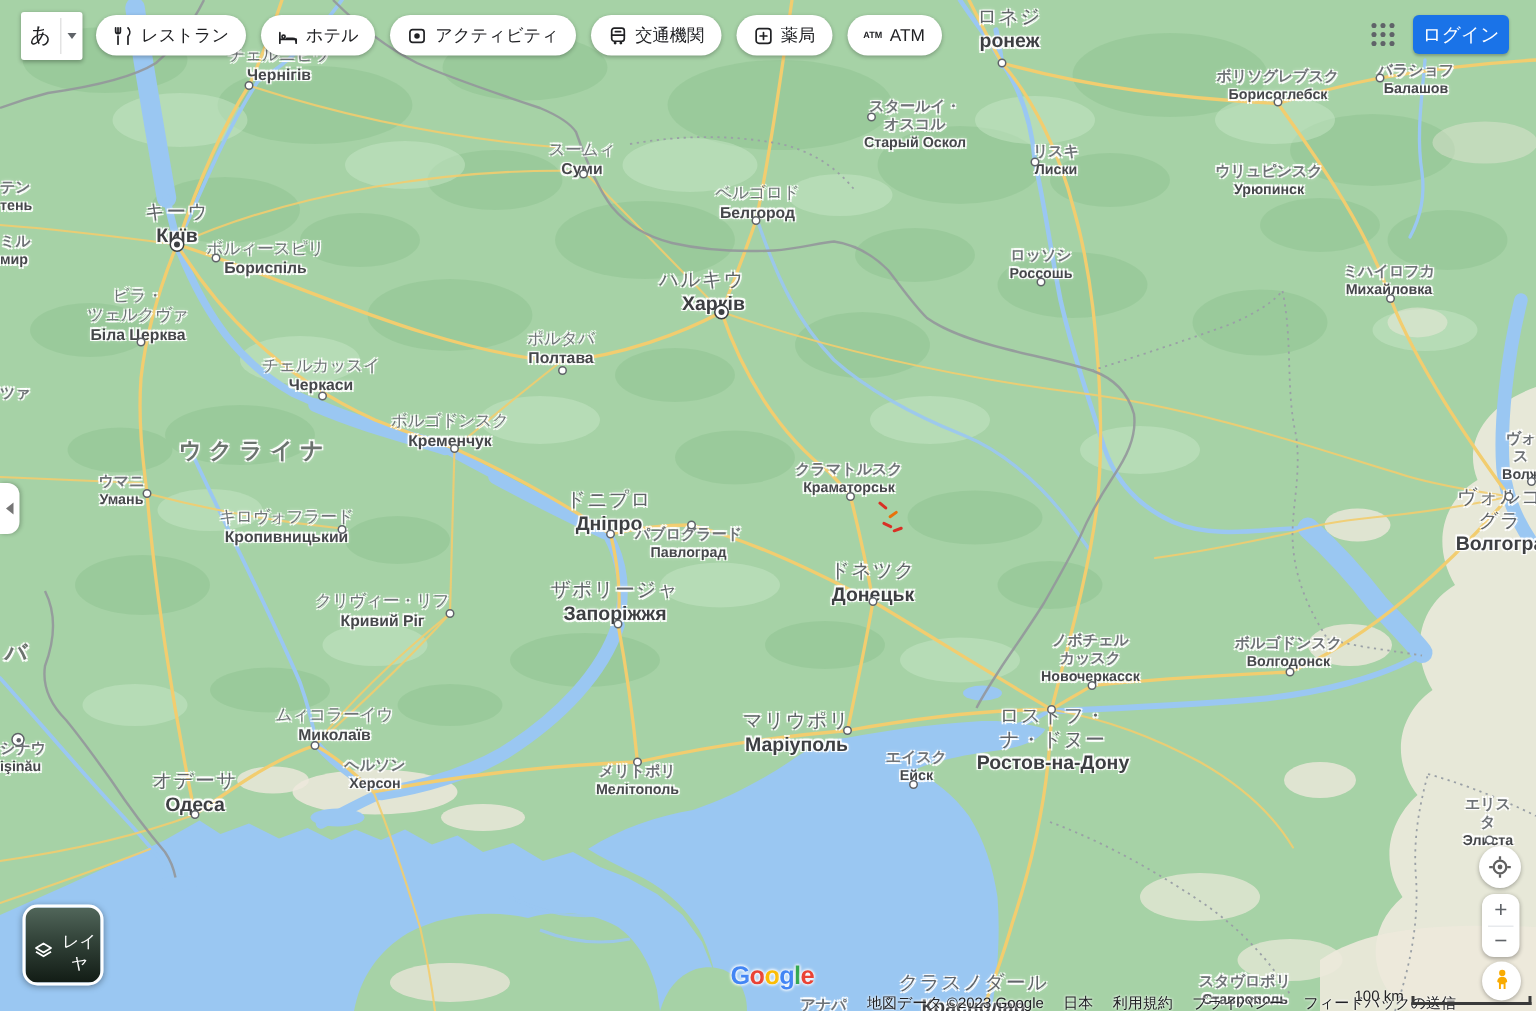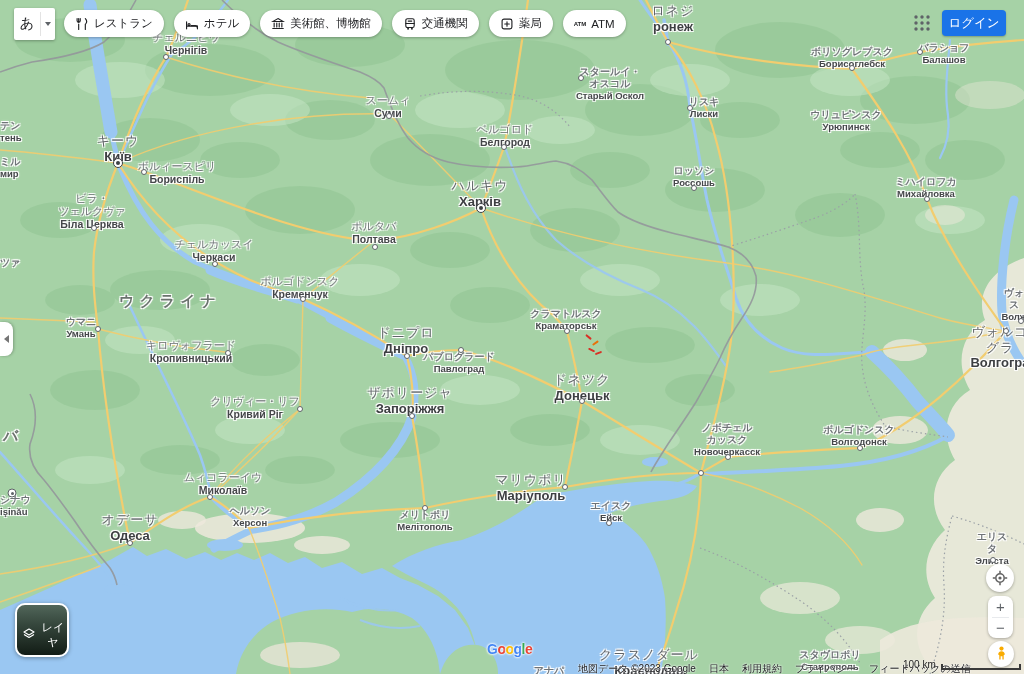--- a/index.html
+++ b/index.html
@@ -61,21 +61,21 @@
   .loc-btn{position:absolute;left:986px;top:564px;width:28px;height:28px;border-radius:50%;background:#fff;
     box-shadow:0 1px 3px rgba(0,0,0,.3);z-index:10;display:flex;align-items:center;justify-content:center;cursor:pointer;}
   .zoom-ctrl{position:absolute;left:988px;top:596px;width:25px;height:42px;background:#fff;border-radius:8px;
     box-shadow:0 1px 3px rgba(0,0,0,.3);z-index:10;display:flex;flex-direction:column;}
   .zoom-btn{flex:1;display:flex;align-items:center;justify-content:center;font-size:15px;color:#5f6368;cursor:pointer;}
   .zoom-sep{height:1px;background:#e8eaed;margin:0 4px;}
   .pegman-btn{position:absolute;left:988px;top:641px;width:26px;height:26px;border-radius:50%;background:#fff;
     box-shadow:0 1px 3px rgba(0,0,0,.3);z-index:10;display:flex;align-items:center;justify-content:center;cursor:pointer;}
 
   
-  .google-logo{position:absolute;left:487px;top:641px;font-size:14px;font-weight:700;letter-spacing:-.5px;z-index:9;
+  .google-logo{position:absolute;left:487px;top:641px;font-size:17px;font-weight:700;letter-spacing:-.5px;z-index:9;
     text-shadow:0 0 2px #fff,0 0 2px #fff,0 0 3px #fff;cursor:pointer;}
   .gl-b{color:#4285F4}.gl-r{color:#EA4335}.gl-y{color:#FBBC05}.gl-g{color:#34A853}
   .attribution{position:absolute;left:578px;top:662px;display:flex;gap:13px;font-size:10px;color:#202124;z-index:9;
     white-space:nowrap;text-shadow:0 0 2px rgba(255,255,255,.95),0 0 2px rgba(255,255,255,.95);}
   .attr-link{cursor:pointer;}
   .scale-box{position:absolute;left:903px;top:659px;z-index:9;display:flex;align-items:flex-end;gap:5px;}
   .scale-label{font-size:10px;color:#222;text-shadow:0 0 2px rgba(255,255,255,.9);}
   .scale-bar{width:80px;height:6px;border-left:2px solid #3a3a3a;border-right:2px solid #3a3a3a;border-bottom:2px solid #3a3a3a;box-sizing:border-box;}
 </style>
 </head>
@@ -247,32 +247,34 @@
     <path d="M952,516 C980,524 1004,534 1024,544"></path>
     <path d="M930,674 C940,645 946,615 944,585 C942,560 946,538 952,516"></path>
   </g>
 </svg>
 
 <div id="label-layer">
     <div class="map-label tier-country" style="left: 170px; top: 301px;"><span class="jp">ウクライナ</span></div>
     <div class="map-label tier-country align-left" style="left: 3px; top: 436px;"><span class="jp">バ</span></div>
     <div class="map-label tier-major" style="left: 118px; top: 149px;"><span class="jp">キーウ</span><span class="ru">Київ</span></div>
     <div class="map-dot capital" style="left: 118px; top: 163px;"></div>
-    <div class="map-label tier-major" style="left: 480px; top: 194px;"><span class="jp">ハルキウ</span><span class="ru">Харків</span></div>
+    <div class="map-label tier-major" style="left: 468px; top: 194px; text-align: right;"><span class="jp">ハルキウ</span><span class="ru">Харків</span></div>
     <div class="map-dot capital" style="left: 481px; top: 208px;"></div>
     <div class="map-label tier-major" style="left: 406px; top: 341px;"><span class="jp">ドニプロ</span><span class="ru">Дніпро</span></div>
     <div class="map-dot city" style="left: 407px; top: 356px;"></div>
     <div class="map-label tier-major" style="left: 410px; top: 401px;"><span class="jp">ザポリージャ</span><span class="ru">Запоріжжя</span></div>
     <div class="map-dot city" style="left: 412px; top: 416px;"></div>
     <div class="map-label tier-major" style="left: 582px; top: 388px;"><span class="jp">ドネツク</span><span class="ru">Донецьк</span></div>
     <div class="map-dot city" style="left: 582px; top: 401px;"></div>
     <div class="map-label tier-major" style="left: 130px; top: 528px;"><span class="jp">オデーサ</span><span class="ru">Одеса</span></div>
     <div class="map-dot city" style="left: 130px; top: 543px;"></div>
     <div class="map-label tier-major" style="left: 531px; top: 488px;"><span class="jp">マリウポリ</span><span class="ru">Маріуполь</span></div>
     <div class="map-dot city" style="left: 565px; top: 487px;"></div>
+    <div class="map-label tier-major" style="left: 702px; top: 493px;"><span class="jp">ロストフ・
+ナ・ドヌー</span><span class="ru">Ростов-на-Дону</span></div>
     <div class="map-dot city" style="left: 701px; top: 473px;"></div>
     <div class="map-label tier-major" style="left: 673px; top: 19px;"><span class="jp">ロネジ</span><span class="ru">ронеж</span></div>
     <div class="map-dot city" style="left: 668px; top: 42px;"></div>
     <div class="map-label tier-major" style="left: 1000px; top: 347px;"><span class="jp">ヴォルゴグラ</span><span class="ru">Волгогра</span></div>
     <div class="map-dot city" style="left: 1006px; top: 331px;"></div>
     <div class="map-label tier-major" style="left: 649px; top: 663px;"><span class="jp">クラスノダール</span><span class="ru">Краснодар</span></div>
     <div class="map-label tier-normal" style="left: 186px; top: 44px;"><span class="jp">チェルニヒウ</span><span class="ru">Чернігів</span></div>
     <div class="map-dot city" style="left: 166px; top: 57px;"></div>
     <div class="map-label tier-normal" style="left: 388px; top: 107px;"><span class="jp">スームィ</span><span class="ru">Суми</span></div>
     <div class="map-dot city" style="left: 389px; top: 116px;"></div>
@@ -367,27 +369,26 @@
           <path d="M1.8 5.5v8"></path>
           <path d="M1.8 10.5h12.4V13.5"></path>
           <circle cx="4.6" cy="8.6" r="1.2"></circle>
           <path d="M7 9.8h4.6c1.4 0 2.6 1 2.6 2.4"></path>
         </svg>
       </span>
     <span>ホテル</span>
   </div>
   <div class="chip">
     <span>
-        <svg width="14" height="14" viewBox="0 0 16 16" stroke="#202124" stroke-width="1.3" fill="none" stroke-linecap="round">
-          <path d="M8 1.8L14 5.2H2Z"></path>
-          <path d="M3.6 6.8v4.6M6.6 6.8v4.6M9.4 6.8v4.6M12.4 6.8v4.6"></path>
-          <path d="M2 13.2h12"></path>
+        <svg width="14" height="14" viewBox="0 0 16 16" stroke="#202124" stroke-width="1.3" fill="none">
+          <rect x="2.6" y="3.2" width="10.8" height="9.6" rx="2"></rect>
+          <circle cx="8" cy="8" r="2.1" fill="#202124" stroke="none"></circle>
         </svg>
       </span>
-    <span>美術館、博物館</span>
+    <span>アクティビティ</span>
   </div>
   <div class="chip">
     <span>
         <svg width="14" height="14" viewBox="0 0 16 16" stroke="#202124" stroke-width="1.3" fill="none" stroke-linecap="round">
           <rect x="3.2" y="2" width="9.6" height="10" rx="2"></rect>
           <path d="M3.2 7.4h9.6M6 4.7h4"></path>
           <circle cx="5.8" cy="13.4" r="1.1" fill="#202124" stroke="none"></circle>
           <circle cx="10.2" cy="13.4" r="1.1" fill="#202124" stroke="none"></circle>
         </svg>
       </span>

